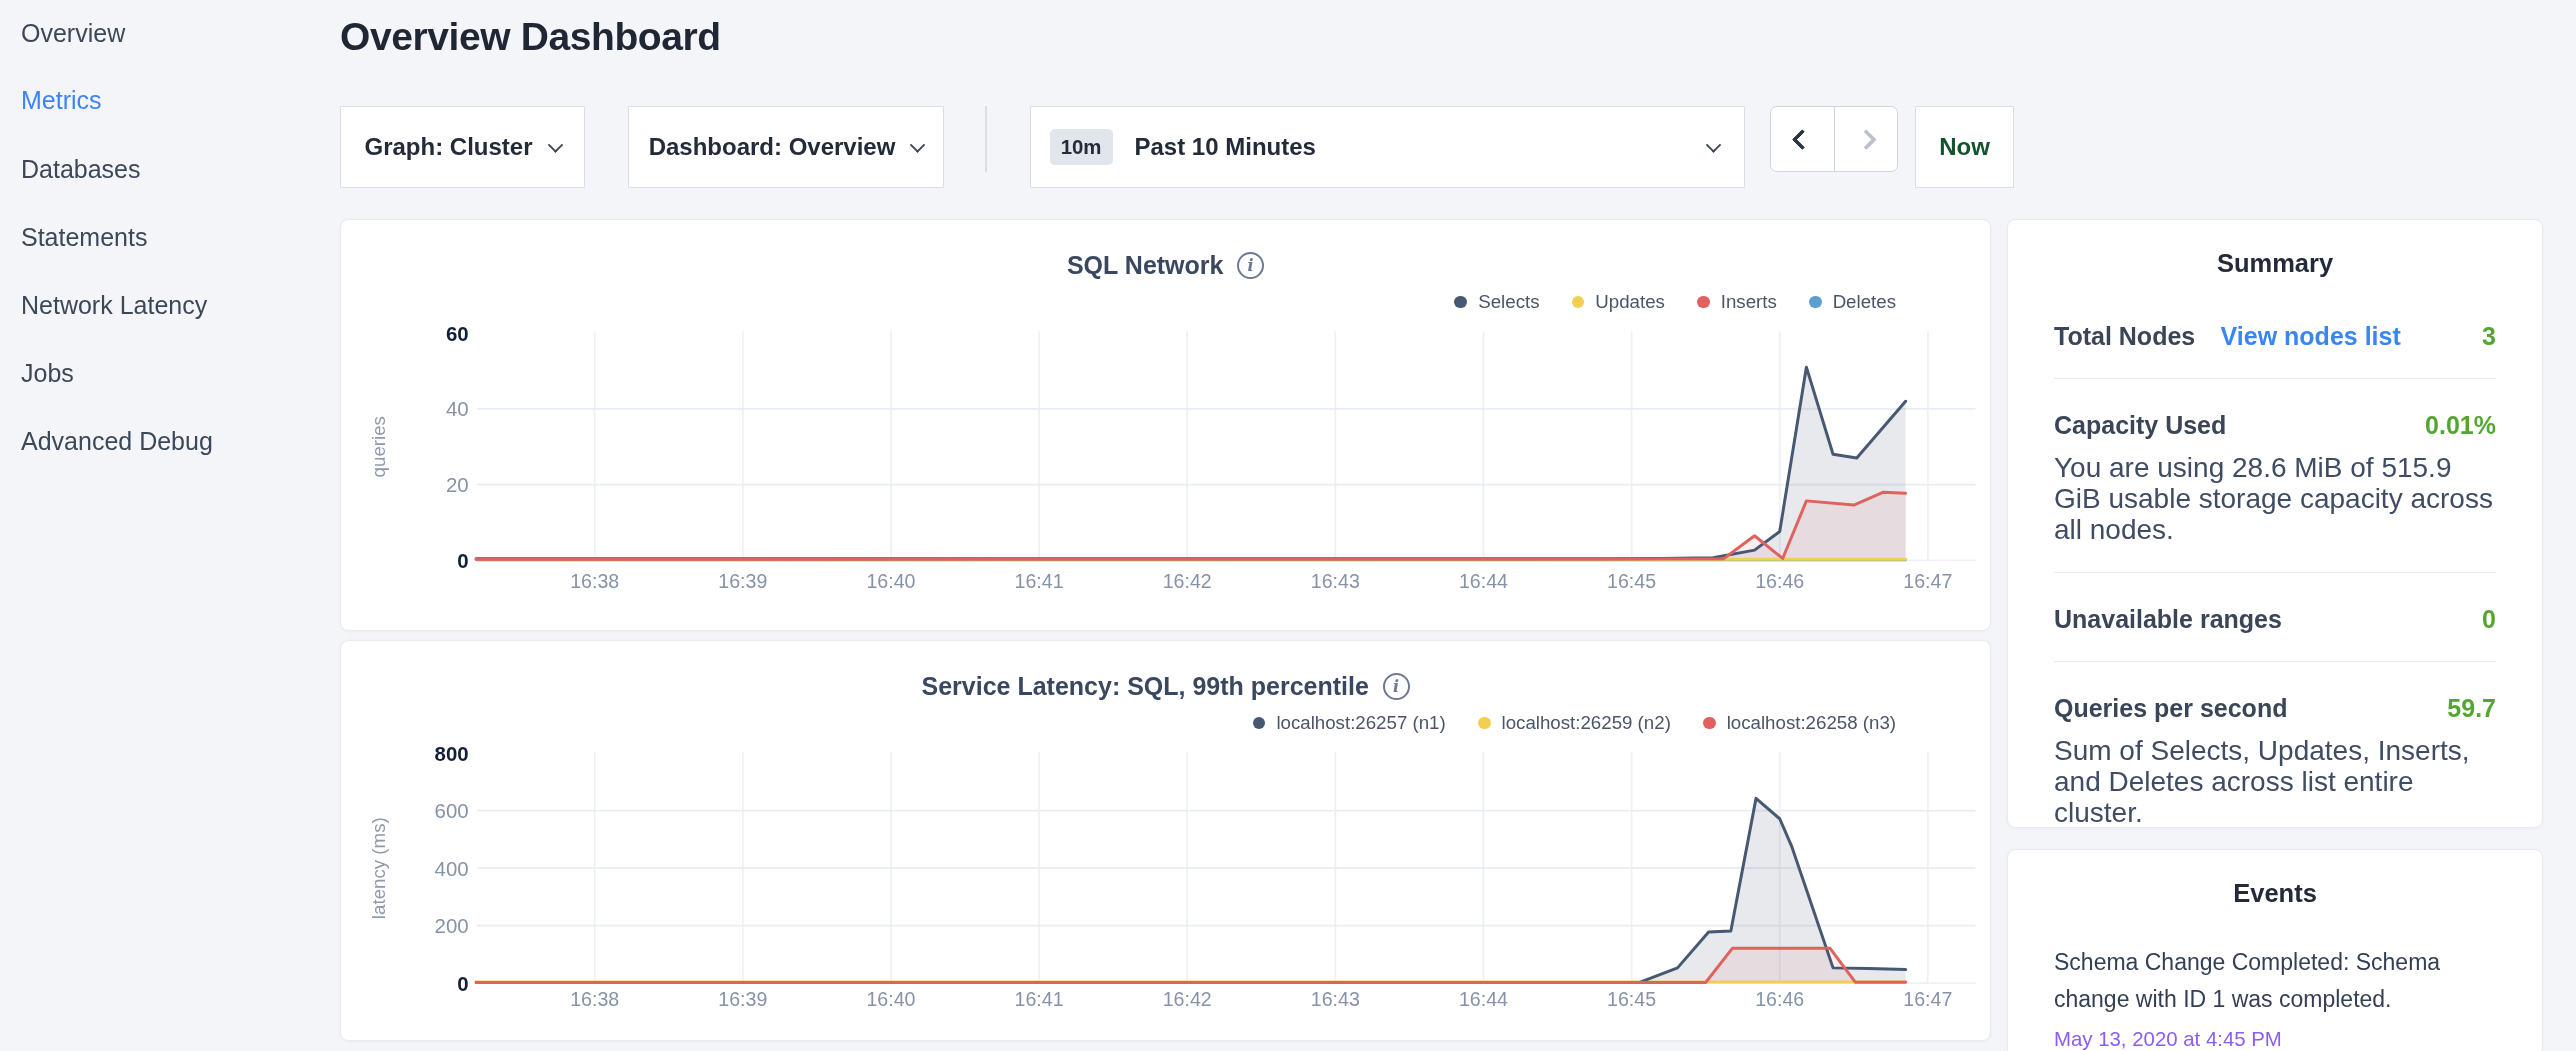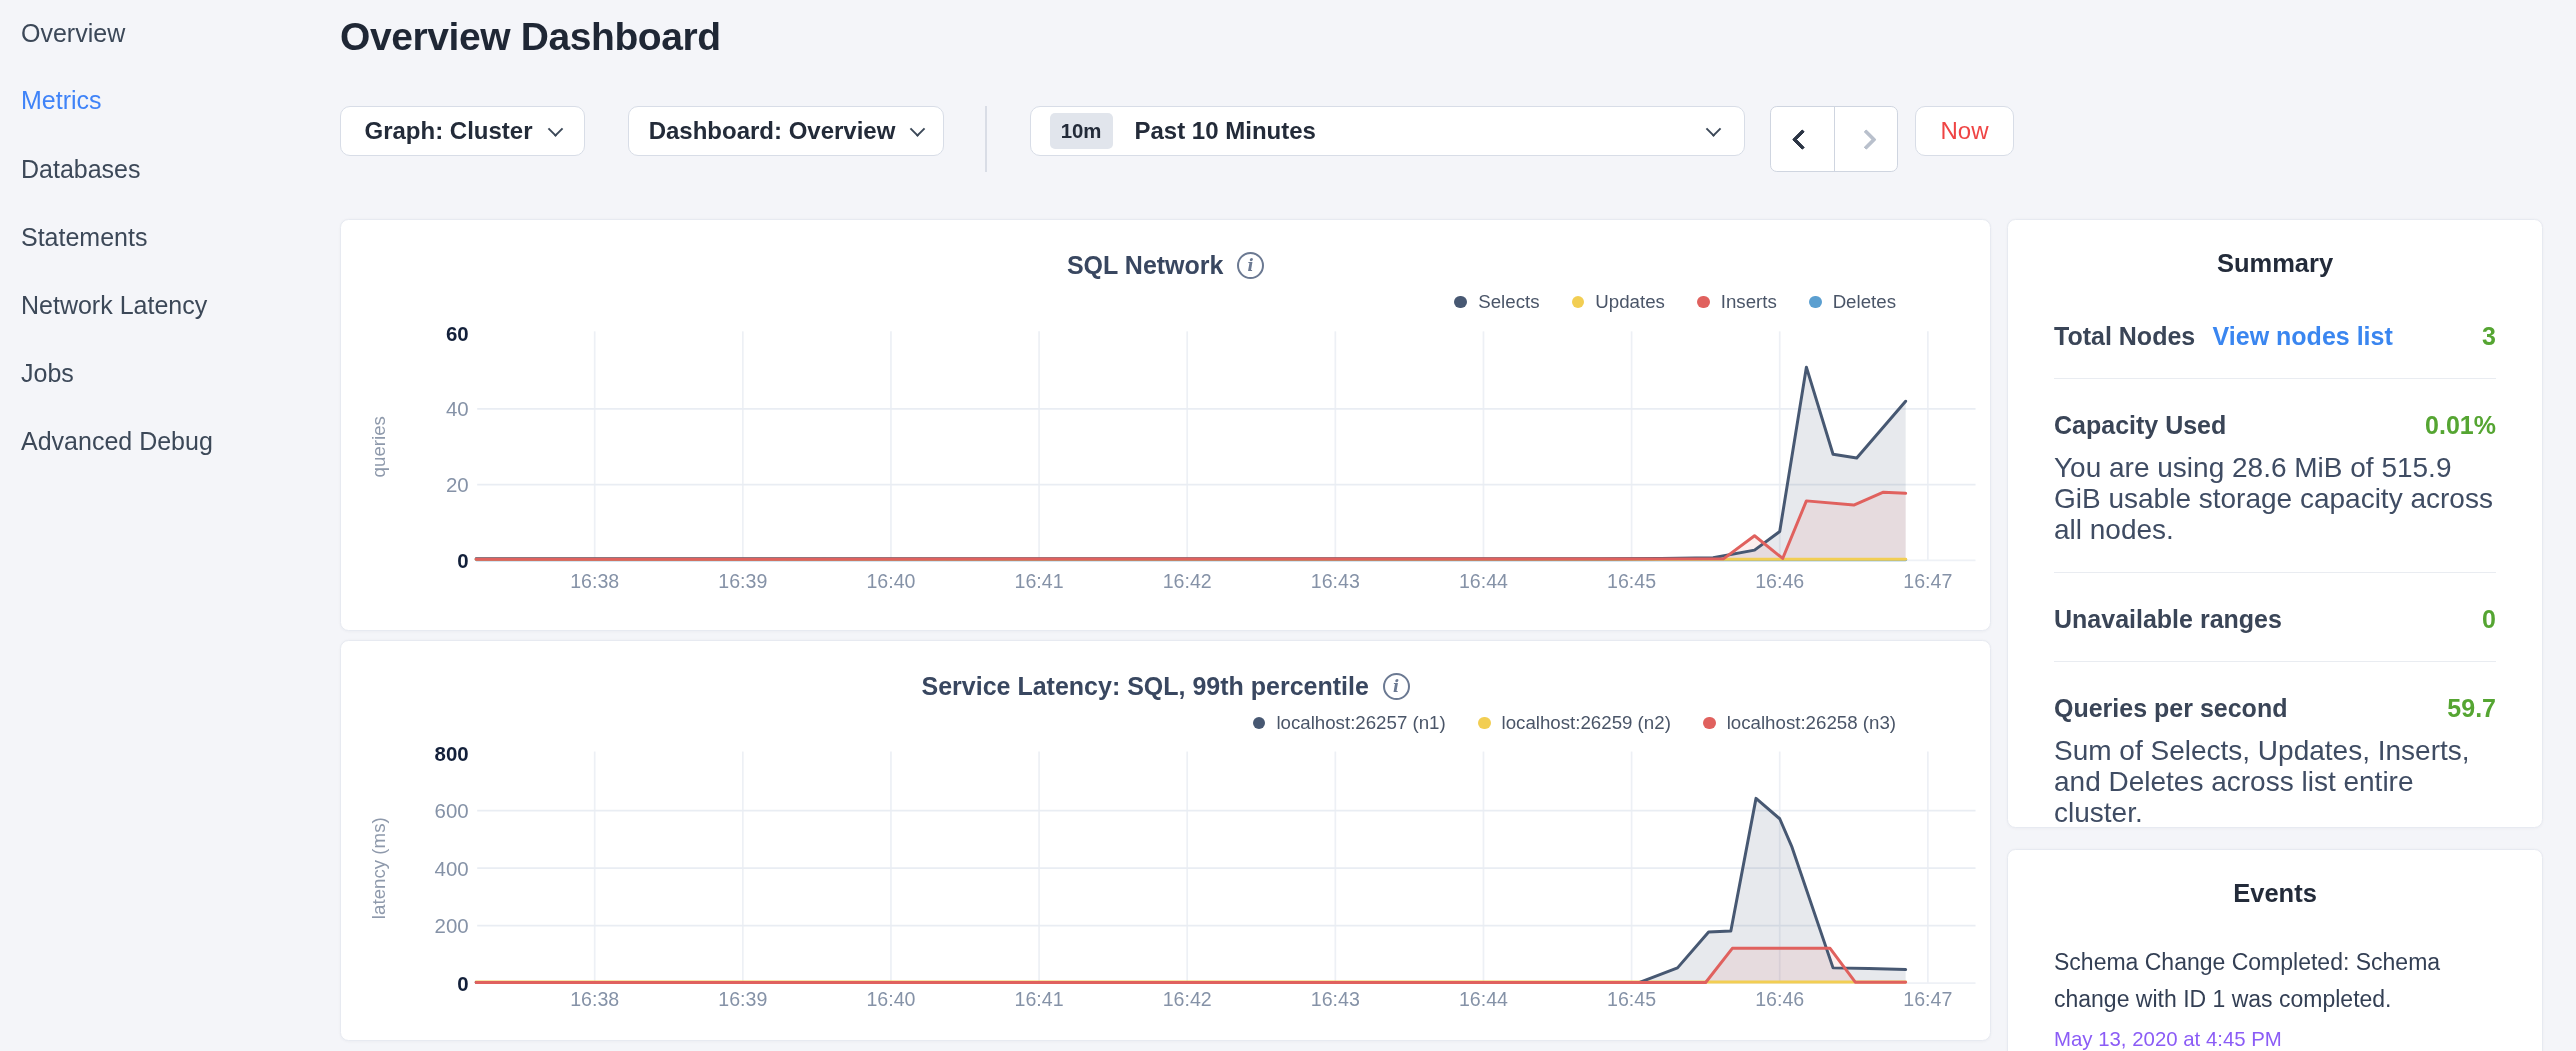--- a/index.html
+++ b/index.html
@@ -9,41 +9,41 @@
 
   
   .sidebar { position:absolute; left:0; top:0; width:340px; height:100%; }
   .nav-item { position:absolute; left:21px; height:37px; line-height:37px;
               font-size:25px; font-weight:500; color:#3c4858; cursor:pointer; white-space:nowrap; }
   .nav-item.active { color:#3f83f8; font-weight:400; }
 
   
   .page-title { position:absolute; left:340px; top:15.3px; font-size:39px; font-weight:600;
                 color:#1f2735; letter-spacing:-0.4px; }
-  .ctl { position:absolute; top:106px; height:50px; background:#fff; border:1.7px solid #d8dde7;
-         border-radius:10px; display:flex; align-items:center; justify-content:center;
+  .ctl { position:absolute; top:106px; height:82px; background:#fff; border:1.7px solid #d8dde7;
+         border-radius:1px; display:flex; align-items:center; justify-content:center;
          font-size:24px; font-weight:700; color:#232b39; cursor:pointer; }
   .dd-graph { left:340px; width:245px; gap:17px; }
   .dd-dash  { left:628px; width:316px; gap:17px; }
   .ctl-divider { position:absolute; left:985px; top:106px; width:1.7px; height:66px; background:#d9dde6; }
   .timebox { left:1030px; width:715px; justify-content:flex-start; padding:0 25.5px 0 18.7px; }
   .time-badge { background:#e1e5ec; border-radius:5.1px; font-size:20.4px; font-weight:700;
                 color:#232b39; padding:6.8px 11px; margin-right:22px; }
   .timebox .chev { margin-left:auto; }
   .chev { width:11px; height:11px; border-right:2.6px solid #3c4858; border-bottom:2.6px solid #3c4858;
           transform:rotate(45deg) translate(-1.7px,-1.7px); display:inline-block; }
   .btn-group { position:absolute; left:1770px; top:106px; width:128px; height:66px; background:#fff;
                border:1.7px solid #cfd5e0; border-radius:6.8px; display:flex; }
   .btn-group .nav-btn { flex:1; display:flex; align-items:center; justify-content:center; cursor:pointer; }
   .btn-group .nav-btn + .nav-btn { border-left:1.7px solid #cfd5e0; }
   .chev-left  { width:14.5px; height:14.5px; border-left:4.3px solid #2c3545; border-bottom:4.3px solid #2c3545;
                 transform:rotate(45deg); border-radius:1.7px; }
   .chev-right { width:14.5px; height:14.5px; border-right:4.3px solid #b9c0cc; border-top:4.3px solid #b9c0cc;
                 transform:rotate(45deg); border-radius:1.7px; }
-  .now-btn { left:1915px; width:99px; color:#ef4444; font-weight:400; }
+  .now-btn { left:1915px; width:99px; color:#14532d; font-weight:700; }
 
   
   .card { position:absolute; background:#fff; border:1.7px solid #e7eaf1; border-radius:8.5px;
           box-shadow:0 0.9px 2.6px rgba(40,50,70,0.04); }
   .chart-card-1 { left:340px; top:219px; width:1651px; height:412px; }
   .chart-card-2 { left:340px; top:640px; width:1651px; height:401px; }
 
   .chart-title-row { position:absolute; top:31px; left:0; width:100%; display:flex;
                      align-items:center; justify-content:center; gap:13.6px; }
   .chart-title { font-size:25px; font-weight:700; color:#394760; }
@@ -58,21 +58,21 @@
   .ylab { font-family:"Liberation Sans","DejaVu Sans",sans-serif; font-size:24px; fill:#8592a7; }
   .ylab-strong { font-family:"Liberation Sans","DejaVu Sans",sans-serif; font-size:24px;
                  font-weight:700; fill:#13203a; }
   .unitlab { font-family:"Liberation Sans","DejaVu Sans",sans-serif; font-size:22px; fill:#8e99ab; }
 
   
   .summary-card { left:2007px; top:219px; width:536px; height:609px; }
   .events-card  { left:2007px; top:849px; width:536px; height:255px; }
   .panel-heading { padding-top:29px; text-align:center; font-size:25.5px; font-weight:700; color:#232b3a; }
   .s-body { padding:0 46px; }
-  .s-row { display:flex; justify-content:space-between; align-items:baseline; margin-top:32px; gap:14px; }
+  .s-row { display:flex; justify-content:space-between; align-items:baseline; margin-top:32px; gap:22px; }
   .s-label { font-size:25px; font-weight:700; color:#3a4557; white-space:nowrap; }
   .s-link { font-size:25px; font-weight:700; color:#3a86f0; margin-right:auto; margin-left:3.4px;
             cursor:pointer; white-space:nowrap; }
   .s-value { font-size:25px; font-weight:700; color:#55a532; white-space:nowrap; }
   .s-desc { margin-top:12px; font-size:28px; line-height:31px; color:#3f4c63; }
   .s-hr { border:none; border-top:1.7px solid #e9ecf1; margin-top:27px; }
   .s-row.first { margin-top:44px; }
 
   .e-body { padding:0 46px; }
   .e-msg { margin-top:36px; font-size:23px; line-height:37px; color:#333f54; }

